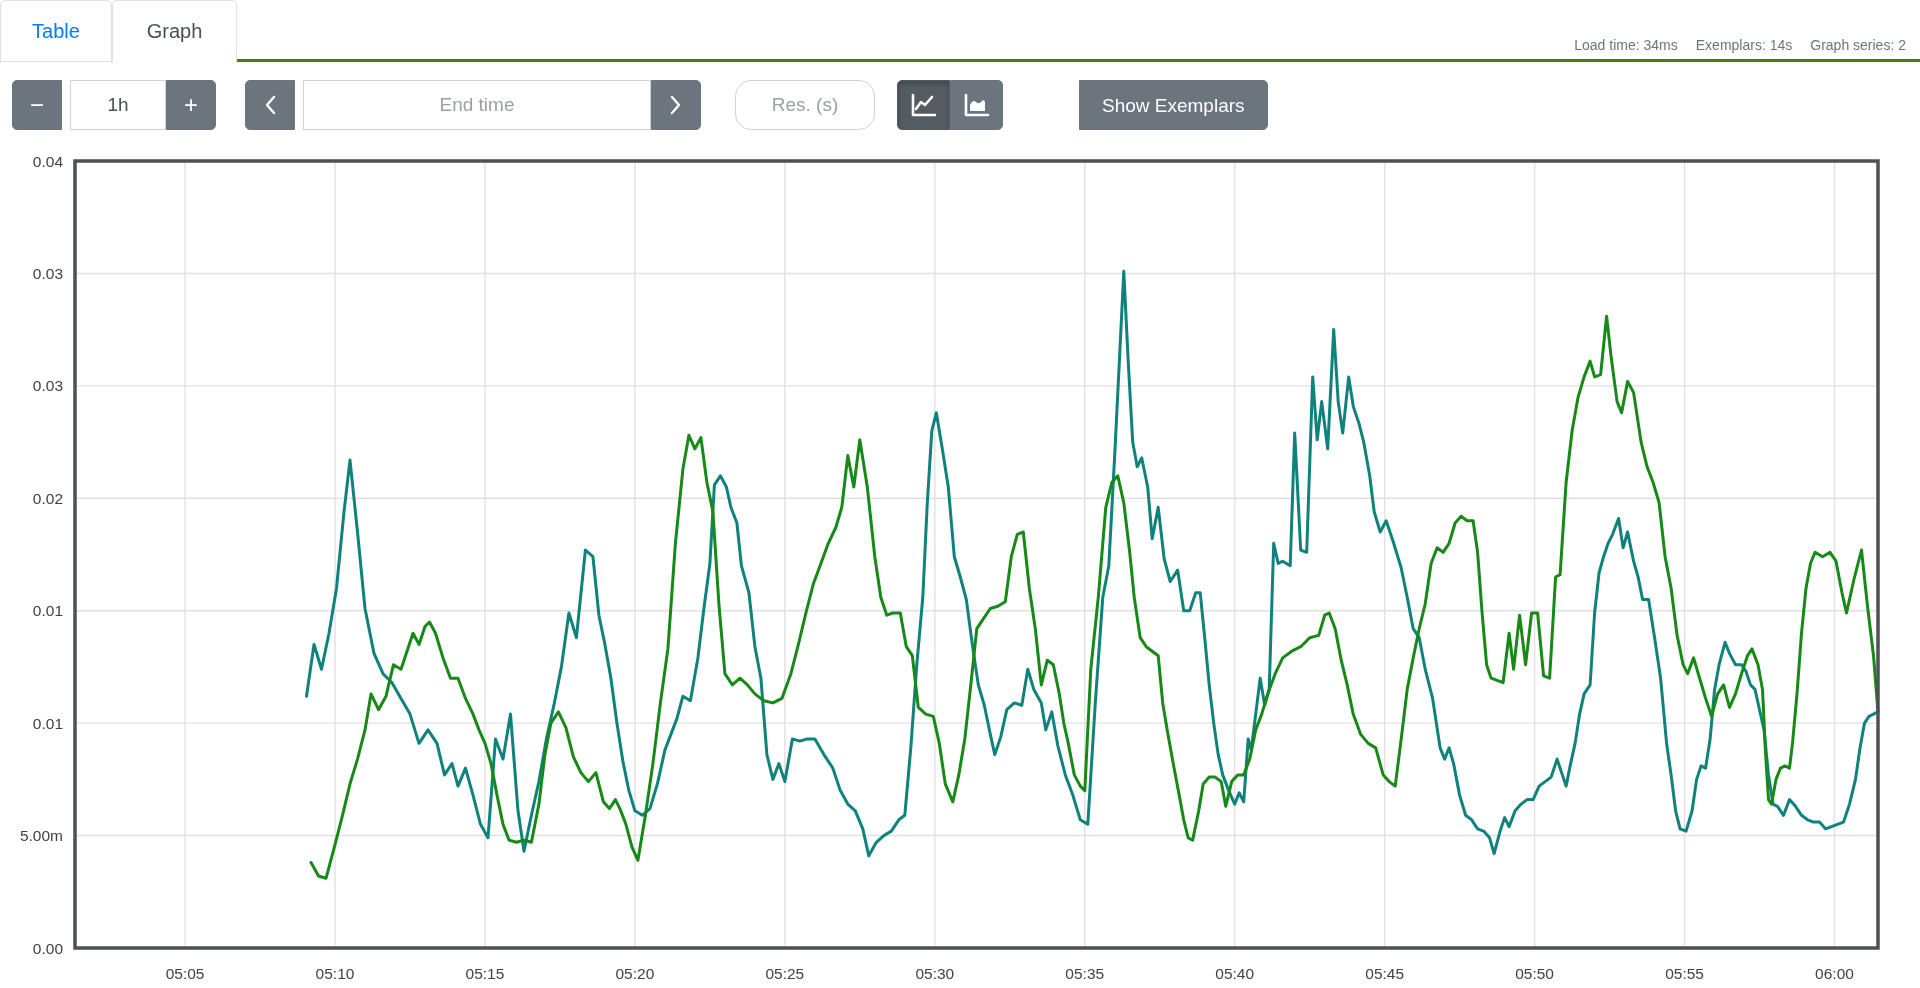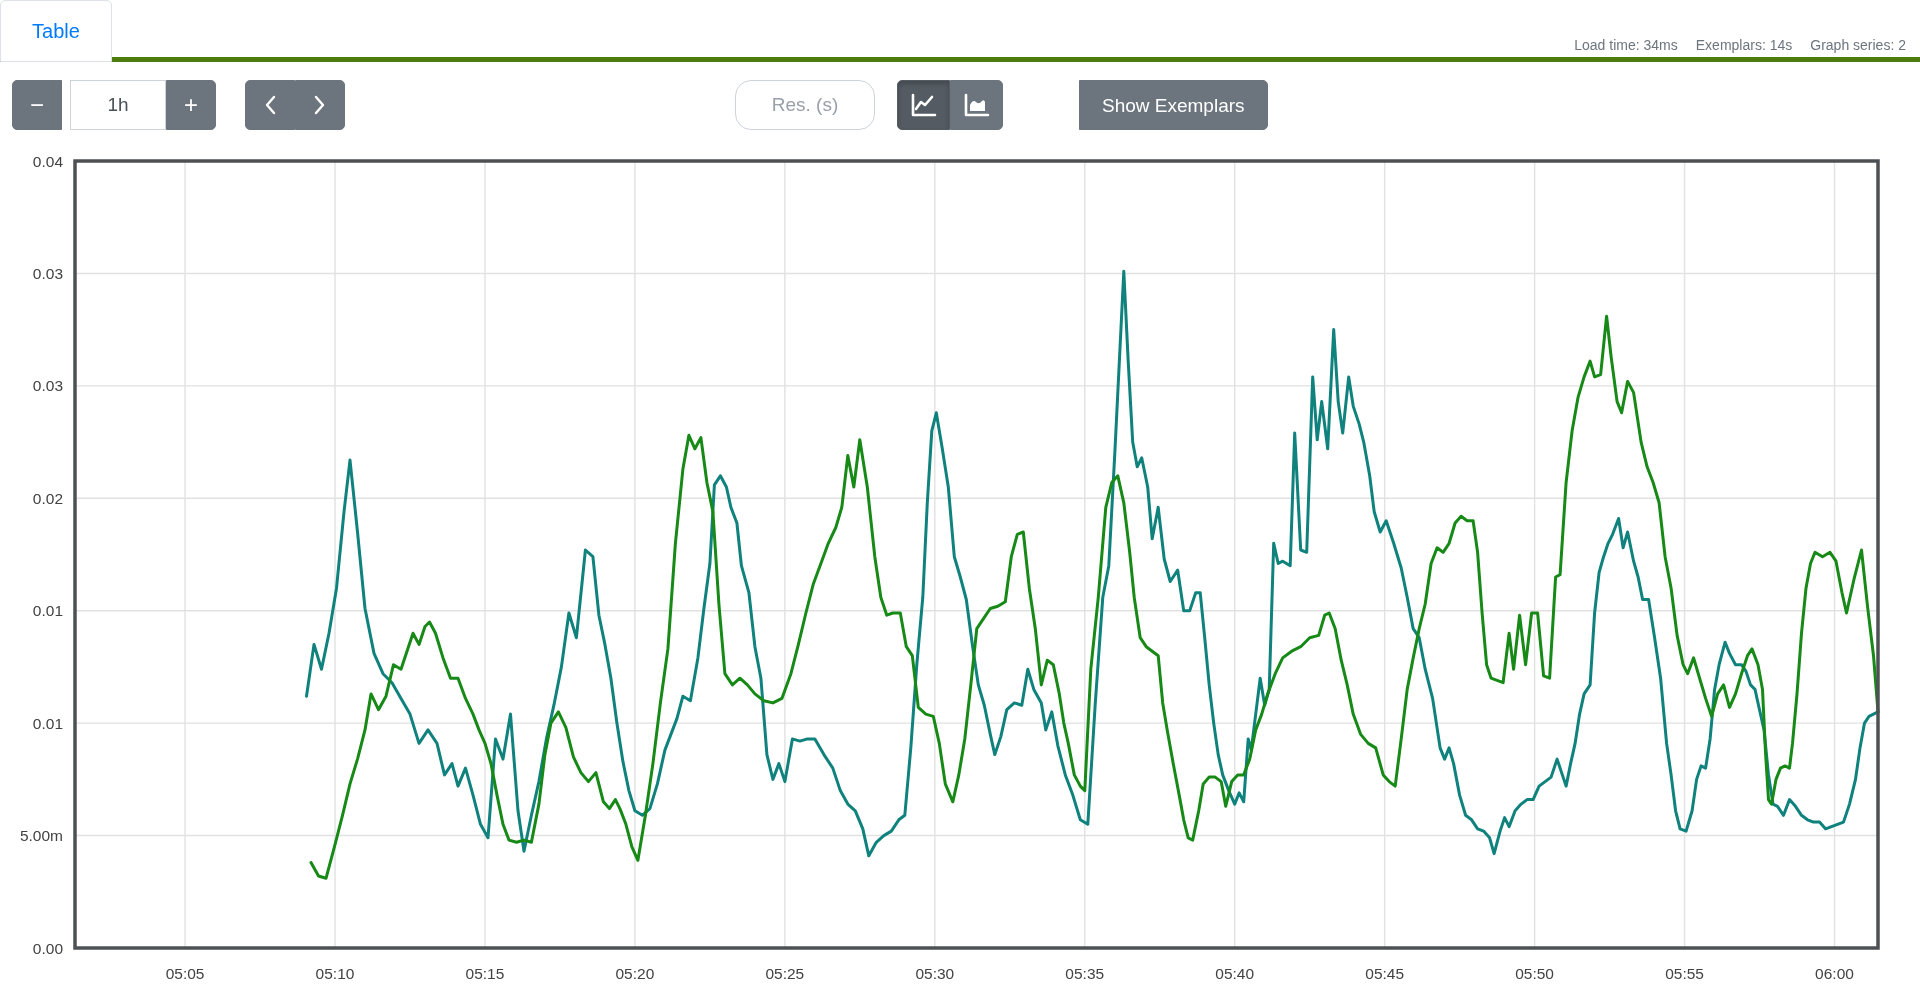--- a/index.html
+++ b/index.html
@@ -3,21 +3,21 @@
 <meta charset="utf-8">
 <style>
   * { box-sizing: border-box; }
   html,body { margin:0; padding:0; }
   body {
     width:1920px; height:988px; position:relative; overflow:hidden;
     background:#ffffff; font-family:"Liberation Sans", sans-serif;
   }
   
   .tabbar { position:absolute; top:0; left:0; width:1920px; height:62px;
-            border-bottom:5px solid #4d7c0f; background:#fff; z-index:5; }
+            border-bottom:3px solid #4d7c0f; background:#fff; z-index:5; }
   .tab { position:absolute; top:0; height:62px; display:flex; align-items:center;
          justify-content:center; font-size:20px; cursor:pointer; background:#fff; }
   .tab-table { left:0; width:112px; border:1px solid #dee2e6; border-radius:5px 5px 0 0;
                color:#007bff; }
   .tab-graph { left:112px; width:125px; height:63px; border:1px solid #dee2e6;
                border-bottom:1px solid #fff; border-radius:5px 5px 0 0;
                color:#495057; z-index:6; }
   .stats { position:absolute; top:9px; right:14px; display:flex; gap:18px;
            font-size:14px; color:#6c757d; white-space:nowrap;margin-top:28px; }
   
@@ -49,20 +49,23 @@
   .chart-wrap { position:absolute; top:140px; left:0; width:1920px; height:848px; }
   svg text { font-family:"Liberation Sans", sans-serif; }
 </style>
 </head>
 <body>
 
 <div class="tabbar">
   <div class="tab tab-table">
     <span>Table</span>
   </div>
+  <div class="tab tab-graph">
+    <span>Graph</span>
+  </div>
   <div class="stats">
     <span>
       <span>Load time:</span>&nbsp;<span>34ms</span>
     </span>
     <span>
       <span>Exemplars:</span>&nbsp;<span>14s</span>
     </span>
     <span>
       <span>Graph series:</span>&nbsp;<span>2</span>
     </span>
@@ -80,20 +83,21 @@
       <span>+</span>
     </button>
   </div>
 
   <div class="grp grp-endtime">
     <button class="btn btn-square">
       <svg width="12" height="20" viewBox="0 0 12 20">
         <polyline points="10,2 3,10 10,18" fill="none" stroke="#fff" stroke-width="2.4" stroke-linecap="round" stroke-linejoin="round"></polyline>
       </svg>
     </button>
+    <input class="txt-input" style="width: 348px;" placeholder="End time">
     <button class="btn btn-square">
       <svg width="12" height="20" viewBox="0 0 12 20">
         <polyline points="2,2 9,10 2,18" fill="none" stroke="#fff" stroke-width="2.4" stroke-linecap="round" stroke-linejoin="round"></polyline>
       </svg>
     </button>
   </div>
 
   <div class="grp grp-res">
     <input class="txt-input standalone" style="width: 140px;" placeholder="Res. (s)">
   </div>

